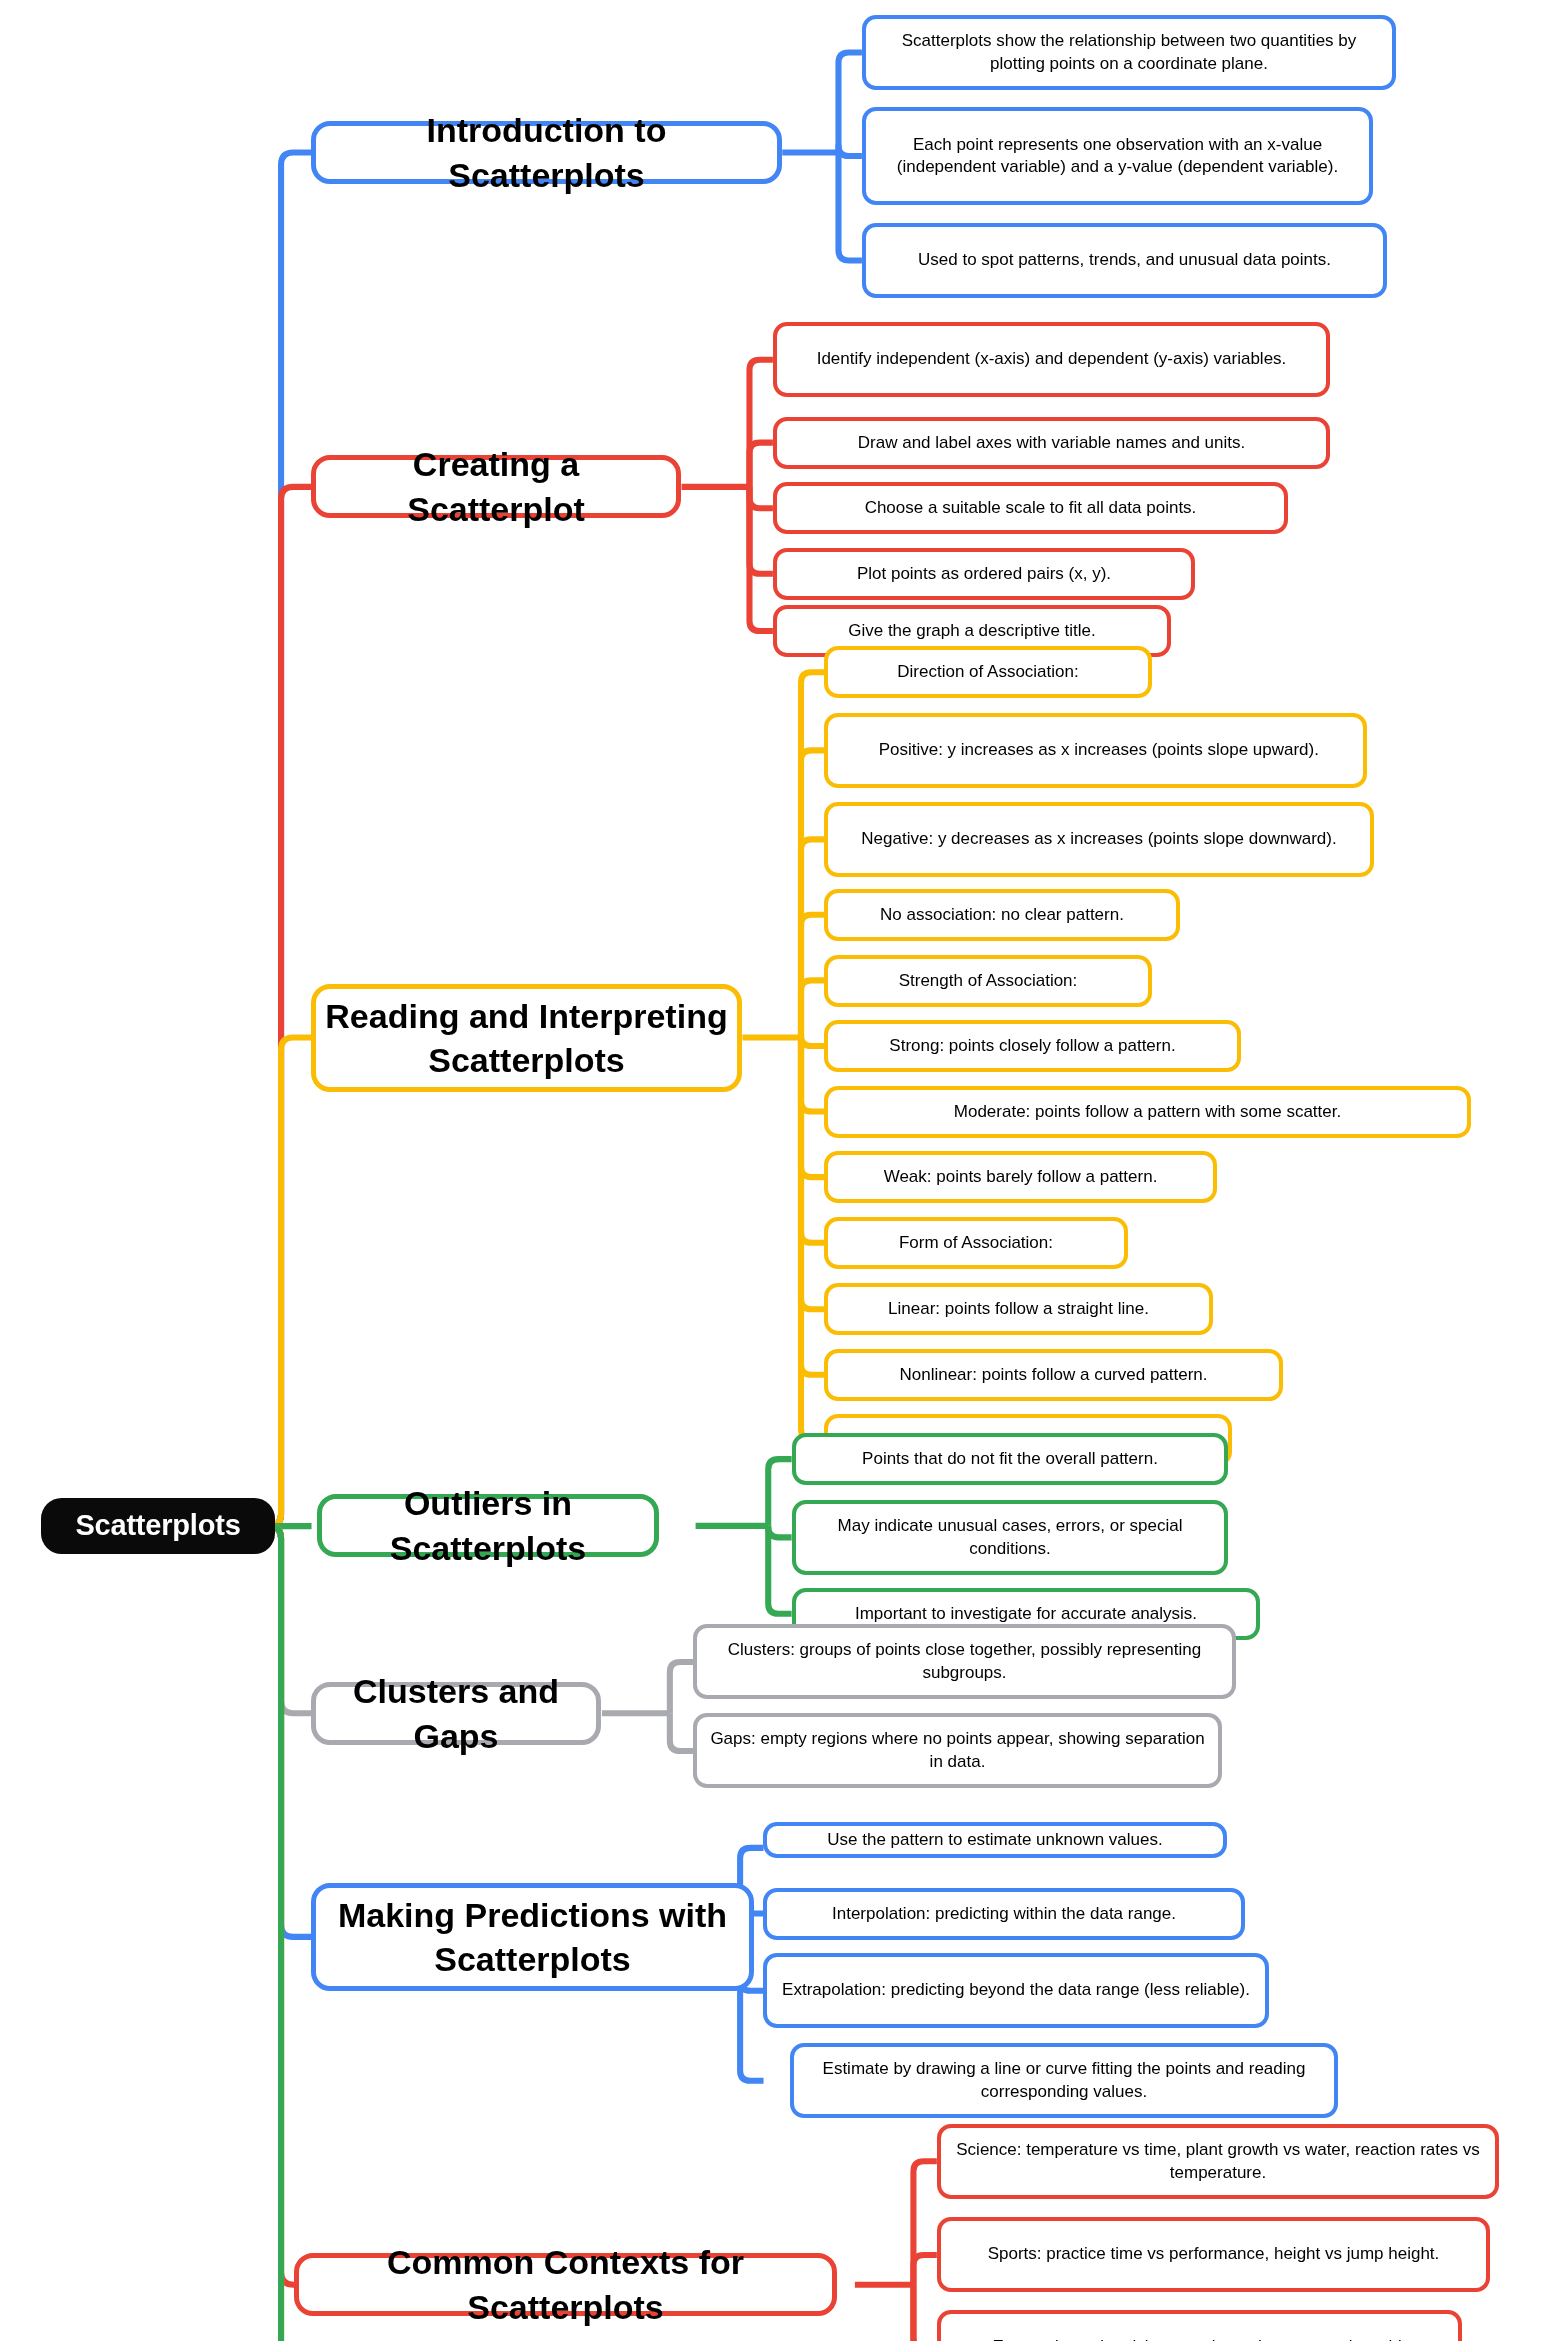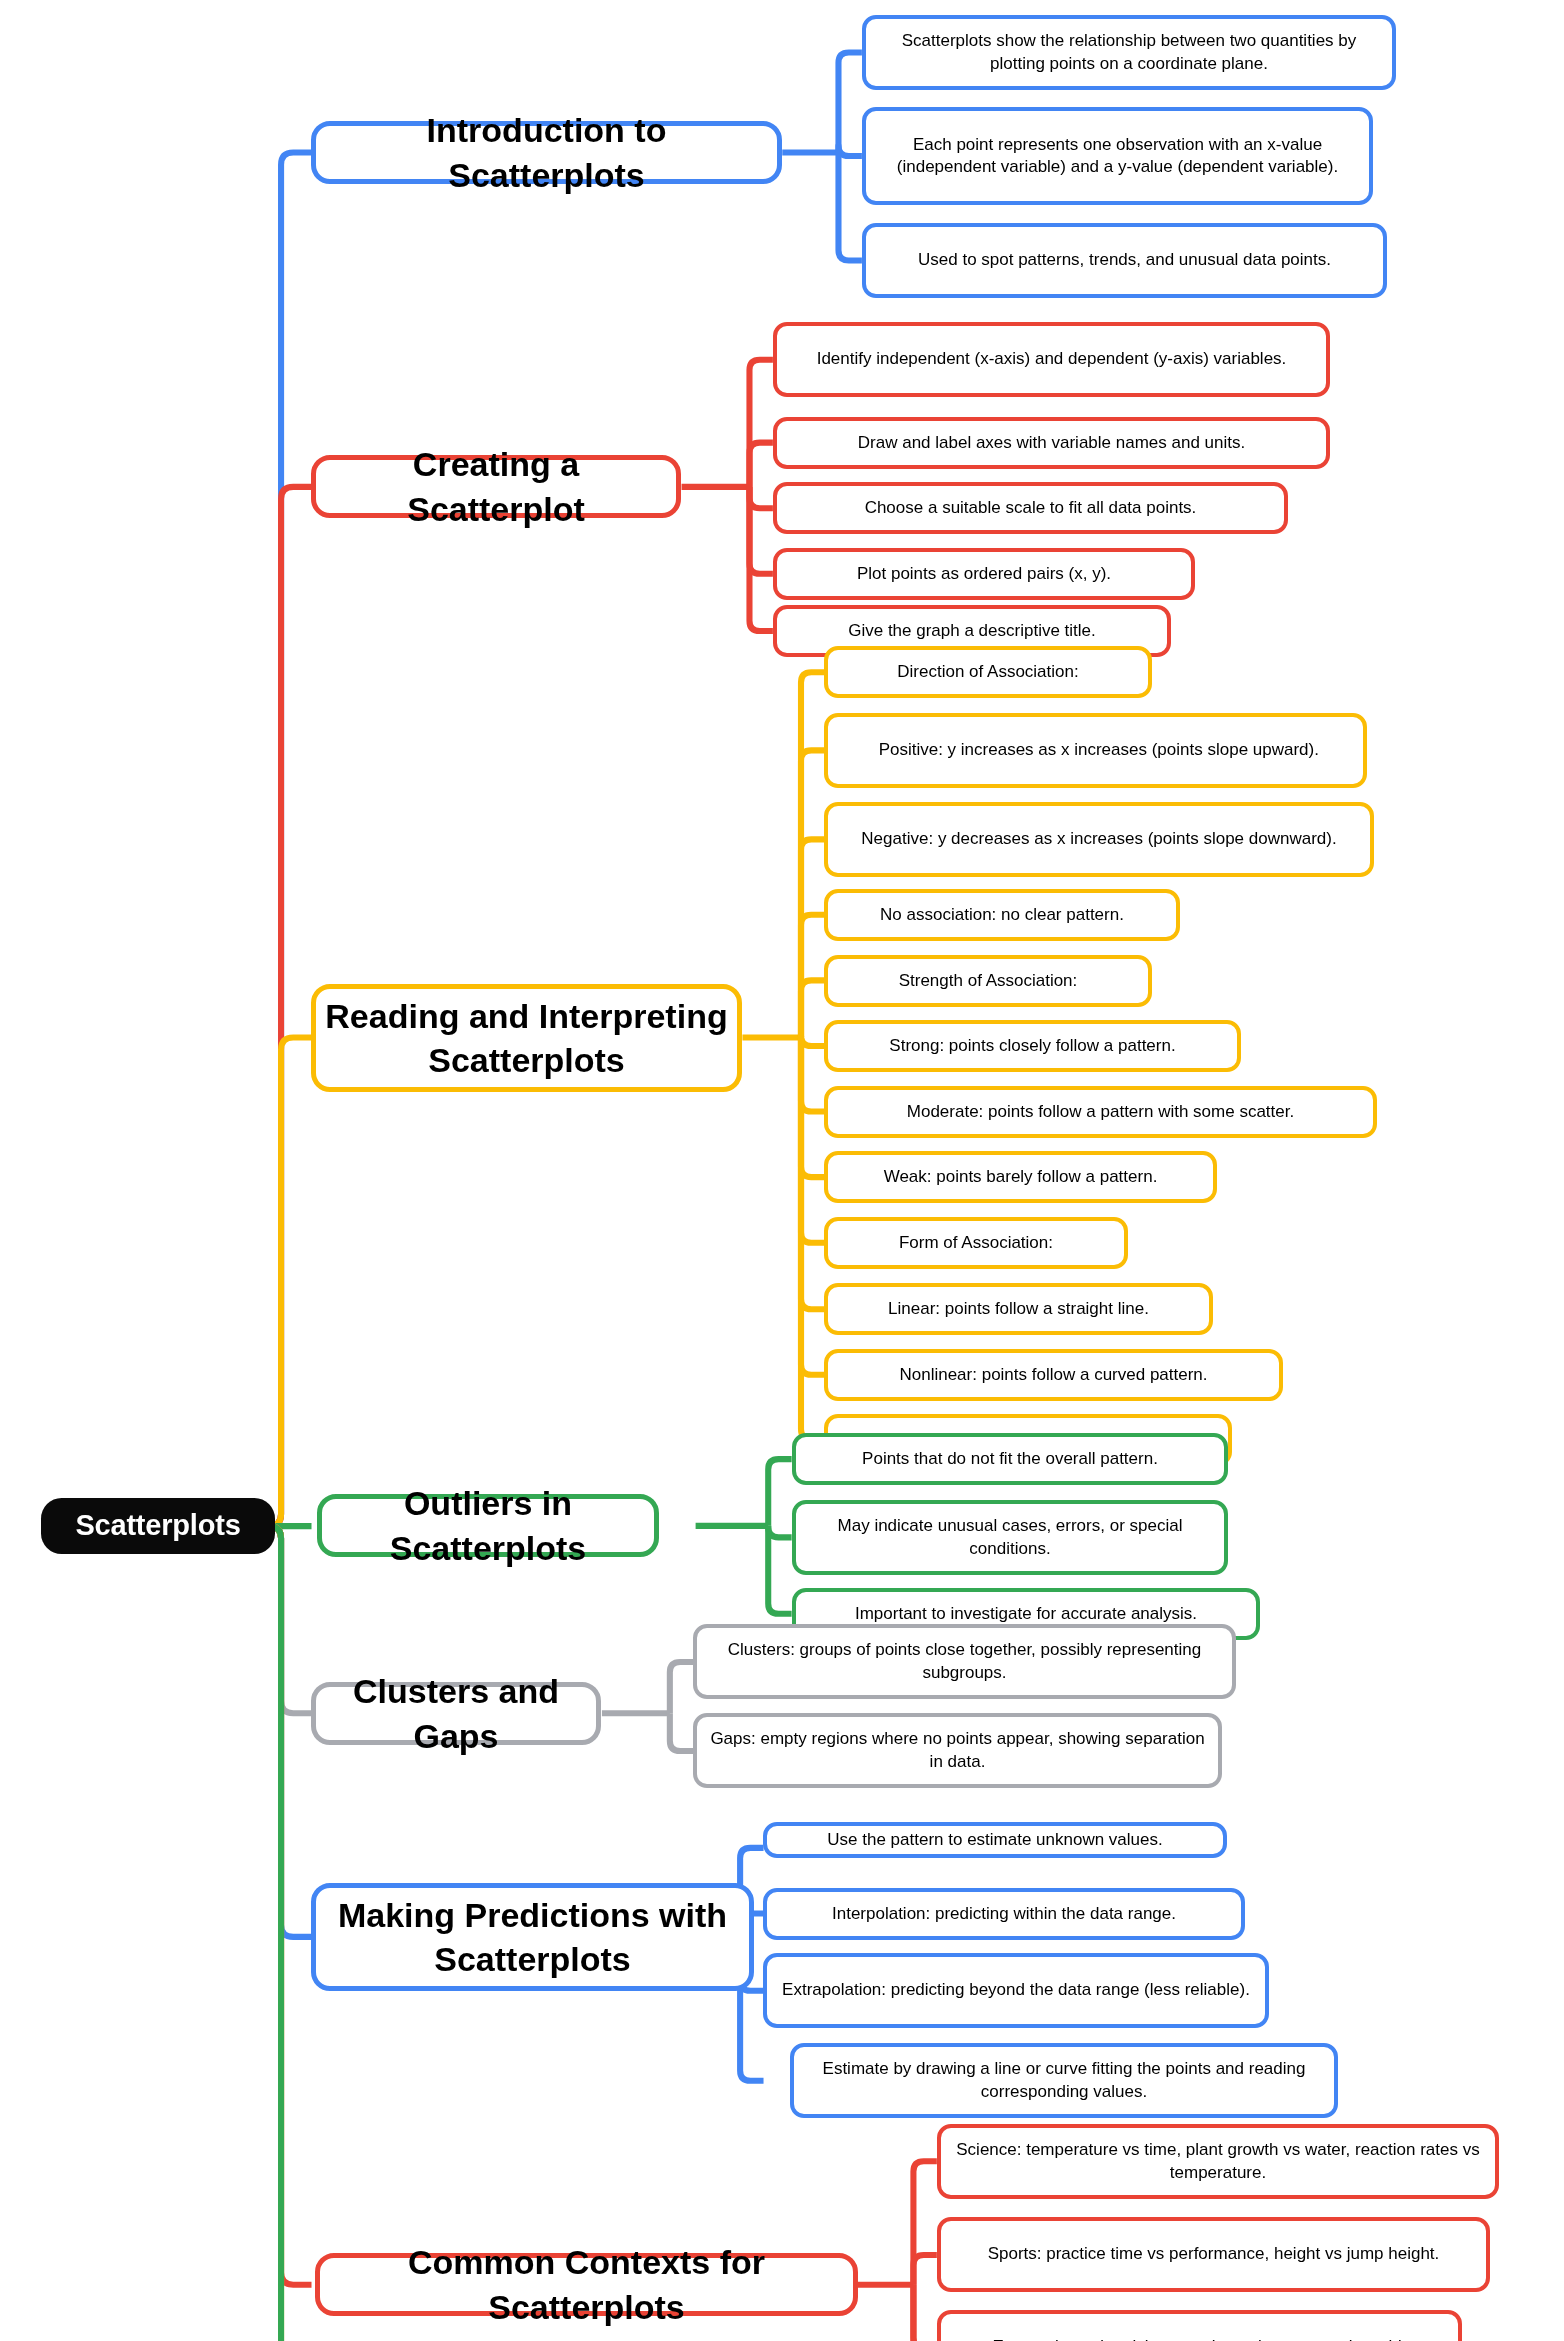--- a/index.html
+++ b/index.html
@@ -128,38 +128,38 @@
       <div class="node lvl2 c-red" style="left: 773px; top: 482px; width: 515px; height: 52px;">Choose a suitable scale to fit all data points.</div>
       <div class="node lvl2 c-red" style="left: 773px; top: 548px; width: 422px; height: 52px;">Plot points as ordered pairs (x, y).</div>
       <div class="node lvl2 c-red" style="left: 773px; top: 605px; width: 398px; height: 52px;">Give the graph a descriptive title.</div>
       <div class="node lvl1 c-yellow" style="left: 311px; top: 984px; width: 431px; height: 108px;">Reading and Interpreting Scatterplots</div>
       <div class="node lvl2 c-yellow" style="left: 824px; top: 646px; width: 328px; height: 52px;">Direction of Association:</div>
       <div class="node lvl2 c-yellow" style="left: 824px; top: 713px; width: 543px; height: 75px; padding-left: 15px;">Positive: y increases as x increases (points slope upward).</div>
       <div class="node lvl2 c-yellow" style="left: 824px; top: 802px; width: 550px; height: 75px;">Negative: y decreases as x increases (points slope downward).</div>
       <div class="node lvl2 c-yellow" style="left: 824px; top: 889px; width: 356px; height: 52px;">No association: no clear pattern.</div>
       <div class="node lvl2 c-yellow" style="left: 824px; top: 955px; width: 328px; height: 52px;">Strength of Association:</div>
       <div class="node lvl2 c-yellow" style="left: 824px; top: 1020px; width: 417px; height: 52px;">Strong: points closely follow a pattern.</div>
-      <div class="node lvl2 c-yellow" style="left: 824px; top: 1086px; width: 553px; height: 52px;">Moderate: points follow a pattern with some scatter.</div>
+      <div class="node lvl2 c-yellow" style="left: 824px; top: 1086px; width: 647px; height: 52px;">Moderate: points follow a pattern with some scatter.</div>
       <div class="node lvl2 c-yellow" style="left: 824px; top: 1151px; width: 393px; height: 52px;">Weak: points barely follow a pattern.</div>
       <div class="node lvl2 c-yellow" style="left: 824px; top: 1217px; width: 304px; height: 52px;">Form of Association:</div>
       <div class="node lvl2 c-yellow" style="left: 824px; top: 1283px; width: 389px; height: 52px;">Linear: points follow a straight line.</div>
       <div class="node lvl2 c-yellow" style="left: 824px; top: 1349px; width: 459px; height: 52px;">Nonlinear: points follow a curved pattern.</div>
       <div class="node lvl2 c-yellow" style="left: 824px; top: 1414px; width: 408px; height: 52px;">No form: no recognizable pattern.</div>
       <div class="node lvl1 c-green" style="left: 317px; top: 1494px; width: 342px; height: 63px;">Outliers in Scatterplots</div>
       <div class="node lvl2 c-green" style="left: 792px; top: 1433px; width: 436px; height: 52px;">Points that do not fit the overall pattern.</div>
       <div class="node lvl2 c-green" style="left: 792px; top: 1500px; width: 436px; height: 75px;">May indicate unusual cases, errors, or special conditions.</div>
       <div class="node lvl2 c-green" style="left: 792px; top: 1588px; width: 468px; height: 52px;">Important to investigate for accurate analysis.</div>
       <div class="node lvl1 c-gray" style="left: 311px; top: 1682px; width: 290px; height: 63px;">Clusters and Gaps</div>
       <div class="node lvl2 c-gray" style="left: 693px; top: 1624px; width: 543px; height: 75px;">Clusters: groups of points close together, possibly representing subgroups.</div>
       <div class="node lvl2 c-gray" style="left: 693px; top: 1713px; width: 529px; height: 75px;">Gaps: empty regions where no points appear, showing separation in data.</div>
       <div class="node lvl1 c-blue" style="left: 311px; top: 1883px; width: 443px; height: 108px;">Making Predictions with Scatterplots</div>
       <div class="node lvl2 c-blue" style="left: 763px; top: 1822px; width: 464px; height: 36px;">Use the pattern to estimate unknown values.</div>
       <div class="node lvl2 c-blue" style="left: 763px; top: 1888px; width: 482px; height: 52px;">Interpolation: predicting within the data range.</div>
       <div class="node lvl2 c-blue" style="left: 763px; top: 1953px; width: 506px; height: 75px;">Extrapolation: predicting beyond the data range (less reliable).</div>
       <div class="node lvl2 c-blue" style="left: 763px; top: 2043px; width: 548px; height: 75px; margin-left: 27px;">Estimate by drawing a line or curve fitting the points and reading corresponding values.</div>
-      <div class="node lvl1 c-red" style="left: 315px; top: 2253px; width: 543px; height: 63px;">Common Contexts for Scatterplots</div>
+      <div class="node lvl1 c-red" style="left: 294px; top: 2253px; width: 543px; height: 63px;">Common Contexts for Scatterplots</div>
       <div class="node lvl2 c-red" style="left: 937px; top: 2124px; width: 562px; height: 75px;">Science: temperature vs time, plant growth vs water, reaction rates vs temperature.</div>
       <div class="node lvl2 c-red" style="left: 937px; top: 2217px; width: 553px; height: 75px;">Sports: practice time vs performance, height vs jump height.</div>
       <div class="node lvl2 c-red" style="left: 937px; top: 2310px; width: 525px; height: 75px;">Economics: advertising vs sales, price vs quantity sold.</div>
     </div>
 
 </div>
 
 
 </body></html>

